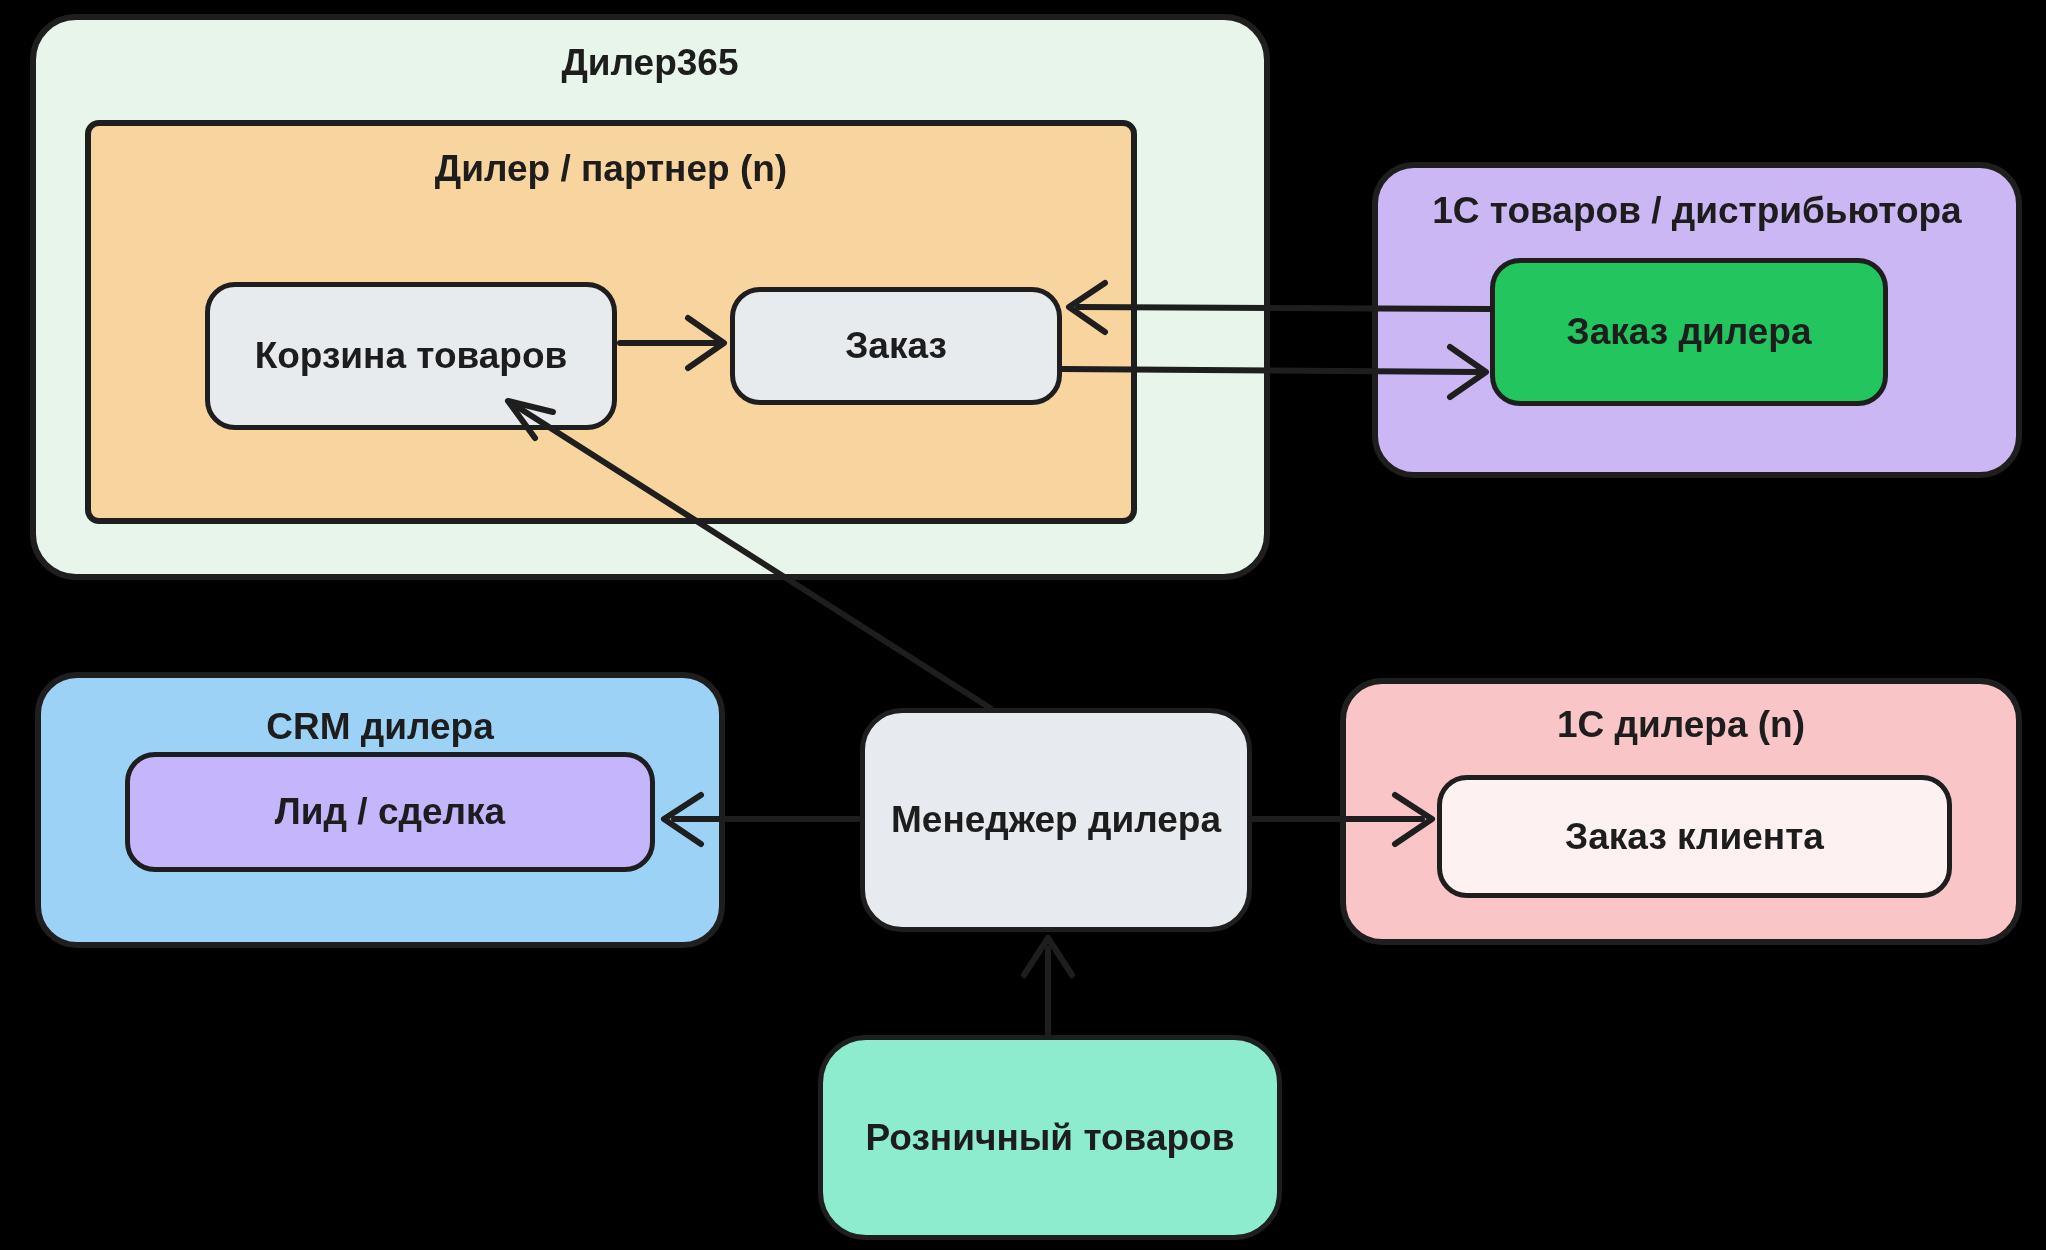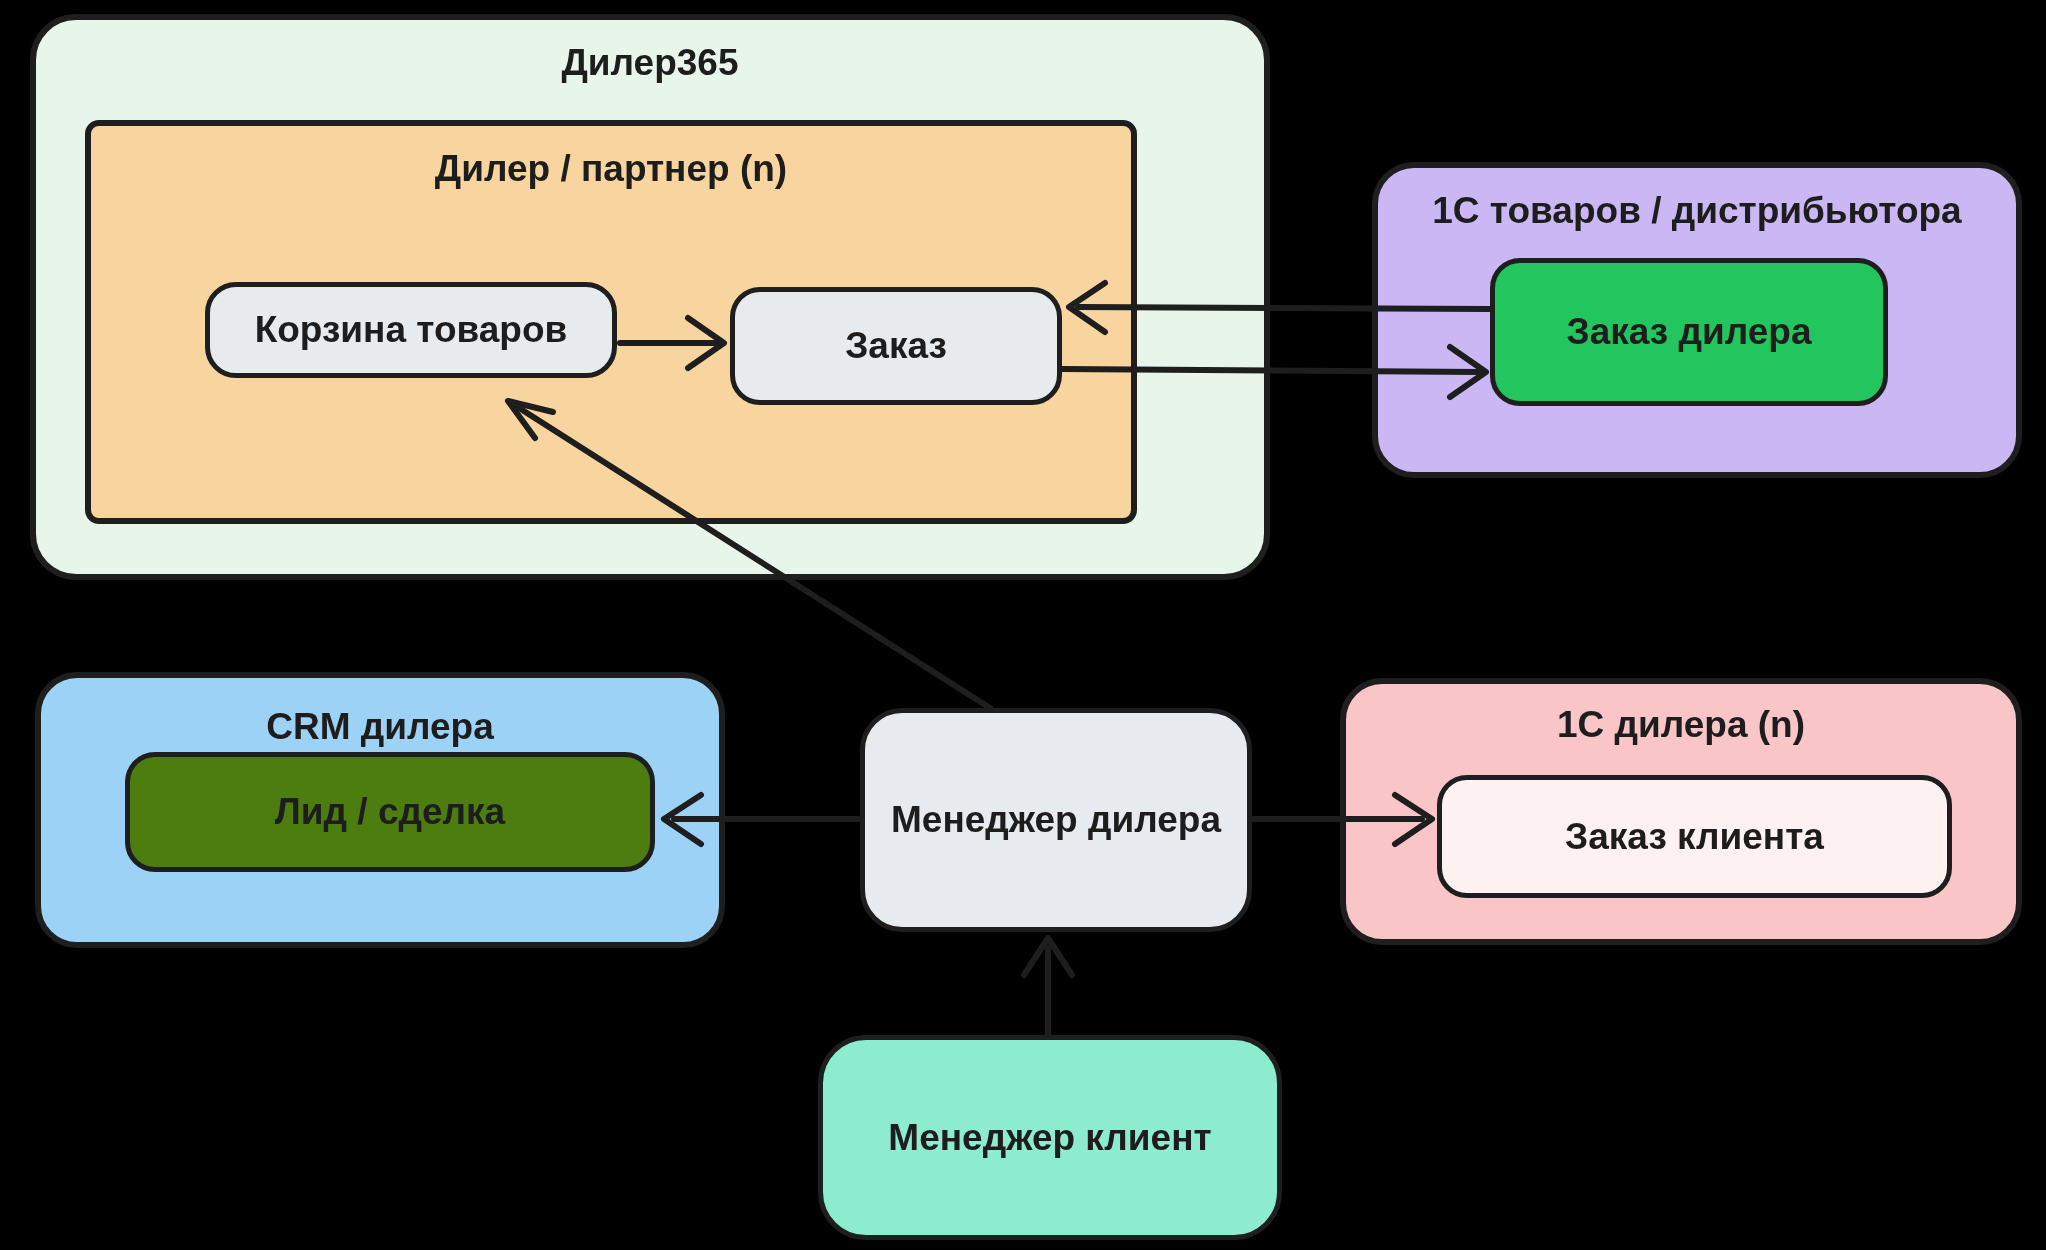--- a/index.html
+++ b/index.html
@@ -39,21 +39,21 @@
     white-space: nowrap;
   }
   #dealer365      { left: 30px;   top: 14px;   width: 1240px; height: 566px; }
   #dealer_partner { left: 85px;   top: 120px;  width: 1052px; height: 404px; border-radius: 14px; }
   #vendor_1c      { left: 1372px; top: 162px;  width: 650px;  height: 316px; border-radius: 42px; }
   #crm            { left: 35px;   top: 672px;  width: 690px;  height: 276px; border-radius: 42px; }
   #crm .title     { padding-top: 28px; }
   #dealer_1c      { left: 1340px; top: 678px;  width: 682px;  height: 267px; border-radius: 42px; }
   #dealer_1c .title { padding-top: 20px; }
 
-  #cart          { left: 205px;  top: 282px;  width: 412px; height: 96px; border-radius: 31px; }
+  #cart          { left: 205px;  top: 282px;  width: 412px; height: 148px; }
   #order         { left: 730px;  top: 287px;  width: 332px; height: 118px; }
   #dealer_order  { left: 1490px; top: 258px;  width: 398px; height: 148px; }
   #lead          { left: 125px;  top: 752px;  width: 530px; height: 120px; }
   #manager       { left: 860px;  top: 708px;  width: 392px; height: 224px; border-radius: 42px; }
   #client_order  { left: 1437px; top: 775px;  width: 515px; height: 123px; }
   #retail_client { left: 818px;  top: 1035px; width: 464px; height: 205px; border-radius: 48px; }
 
   #arrows {
     position: absolute;
     left: 0; top: 0;
@@ -100,34 +100,34 @@
   </div>
 
   <div class="box node" id="order" style="background-color: rgb(231, 235, 238);">
     <span class="label">Заказ</span>
   </div>
 
   <div class="box node" id="dealer_order" style="background-color: #22c55e;">
     <span class="label">Заказ дилера</span>
   </div>
 
-  <div class="box node" id="lead" style="background-color: #4d7c0f;">
+  <div class="box node" id="lead" style="background-color: #c4b5fd;">
     <span class="label">Лид / сделка</span>
   </div>
 
   <div class="box node" id="manager" style="background-color: rgb(231, 234, 238);">
     <span class="label">Менеджер дилера</span>
   </div>
 
   <div class="box node" id="client_order" style="background-color: rgb(253, 242, 241);">
     <span class="label">Заказ клиента</span>
   </div>
 
   <div class="box node" id="retail_client" style="background-color: rgb(141, 235, 206);">
-    <span class="label">Менеджер клиент</span>
+    <span class="label">Розничный товаров</span>
   </div>
 
   <svg id="arrows" viewBox="0 0 2046 1250" xmlns="http://www.w3.org/2000/svg">
 
     <g>
       <path d="M620,343 L716,343"></path>
       <path d="M688,318 L724,343 L688,368"></path>
     </g>
 
     <g>

